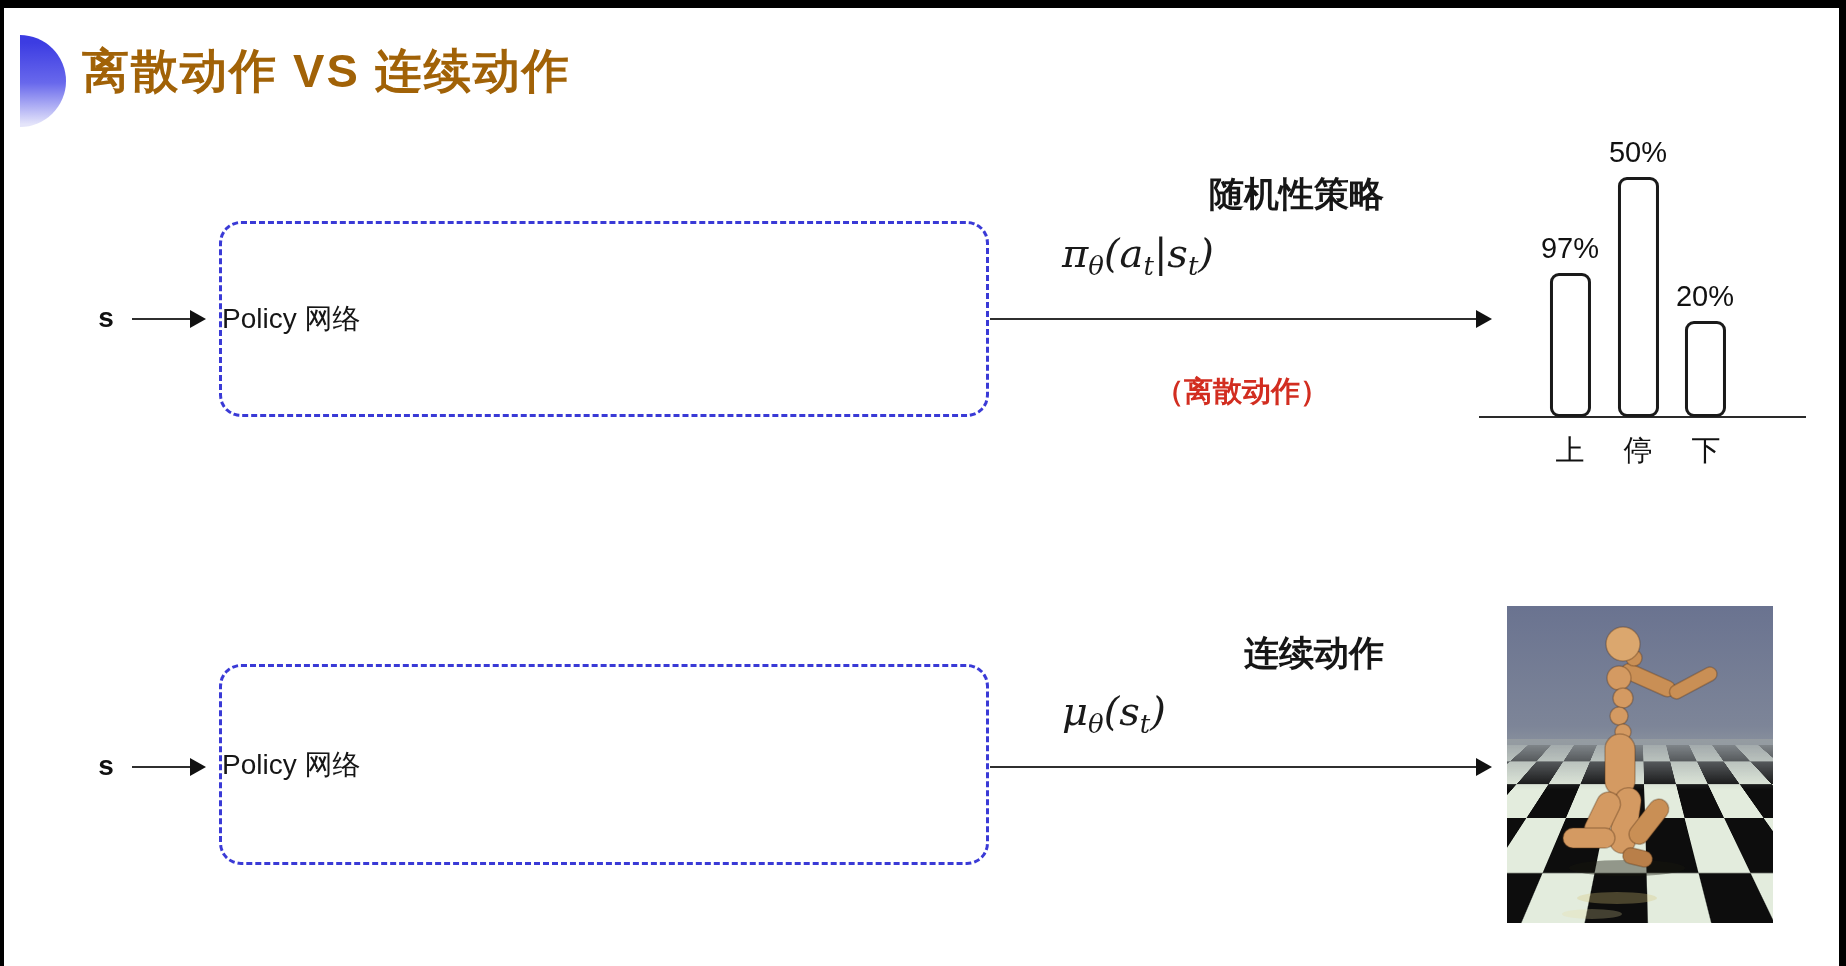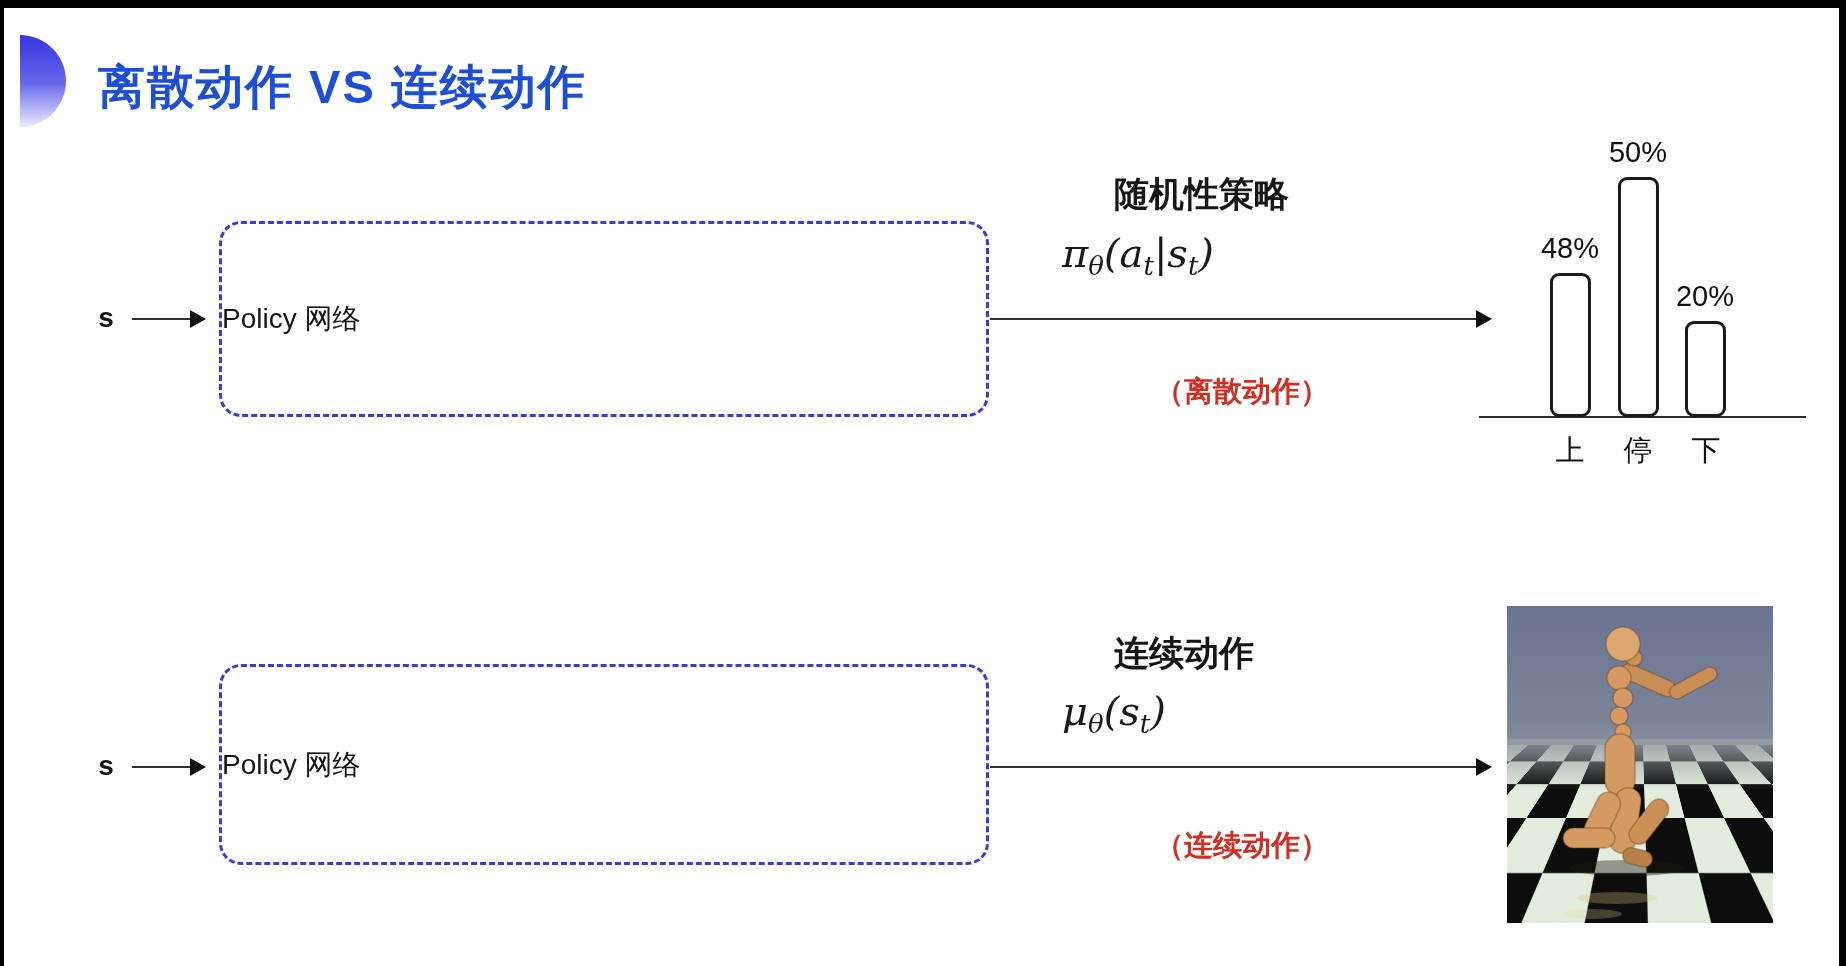--- a/index.html
+++ b/index.html
@@ -18,21 +18,21 @@
   
   .title-bullet{
     position:absolute;left:16px;top:27px;
     width:46px;height:92px;
     border-radius:0 46px 46px 0;
     background:linear-gradient(180deg,#3c3ce2 8%,#6868ec 52%,#e4e4fa 97%);
   }
   .page-title{
     position:absolute;left:78px;top:36px;
     font-size:47px;font-weight:600;letter-spacing:2px;
-    color:#1d4ed8;margin:16px;line-height:1.15;
+    color:#a16207;margin:0;line-height:1.15;
   }
   
   .s-label{
     position:absolute;width:40px;text-align:center;
     font-size:28px;font-weight:700;color:#111;
   }
   .s1{left:82px;top:294px;}
   .s2{left:82px;top:742px;}
   .arrow{position:absolute;height:2px;background:#2f2f2f;}
   .arrow::after{
@@ -48,21 +48,21 @@
   .policy-box{
     position:absolute;left:215px;width:770px;
     border:3px dashed #3a3ad6;border-radius:22px;
     display:flex;align-items:center;justify-content:flex-start;
     background:transparent;box-sizing:border-box;
   }
   .box1{top:213px;height:196px;}
   .box2{top:656px;height:201px;}
   .policy-box .box-label{font-size:28px;color:#161616;}
   .policy-title{
-    position:absolute;left:1110px;width:360px;text-align:left;
+    position:absolute;left:1020px;width:360px;text-align:right;
     font-size:35px;font-weight:600;color:#161616;
   }
   .pt1{top:163px;}
   .pt2{top:622px;}
   .formula{
     position:absolute;left:1058px;width:360px;text-align:left;
     font-family:"DejaVu Serif", serif;font-style:italic;
     font-size:40px;color:#1a1a1a;
   }
   .f1{top:222px;}
@@ -126,21 +126,21 @@
     <span class="box-label">Policy 网络</span>
   </div>
   <div class="arrow arrow-out1"></div>
   <div class="policy-title pt1">随机性策略</div>
   <div class="formula f1"><span>π</span><span class="sub">θ</span><span>(</span><span>a</span><span class="sub">t</span><span>|</span><span>s</span><span class="sub">t</span><span>)</span></div>
   <div class="action-note an1" style="color: rgb(210, 45, 32); font-family: Liberation Serif, serif;">（离散动作）</div>
 
   <div class="chart" id="chart">
     <div class="chart-baseline"></div>
   <div class="bar-col" style="left: 91px;">
-        <div class="bar-value">48%</div>
+        <div class="bar-value">97%</div>
         <div class="bar" style="height: 144px;"></div>
       </div>
       <div class="bar-cat" style="left: 91px;">上</div>
       <div class="bar-col" style="left: 159px; margin-top: 8px;">
         <div class="bar-value">50%</div>
         <div class="bar" style="height: 240px;"></div>
       </div>
       <div class="bar-cat" style="left: 159px;">停</div>
       <div class="bar-col" style="left: 226px;">
         <div class="bar-value">20%</div>
@@ -150,21 +150,20 @@
     </div>
 
   <span class="s-label s2">s</span>
   <div class="arrow arrow-in2"></div>
   <div class="policy-box box2">
     <span class="box-label">Policy 网络</span>
   </div>
   <div class="arrow arrow-out2"></div>
   <div class="policy-title pt2">连续动作</div>
   <div class="formula f2"><span>μ</span><span class="sub">θ</span><span>(</span><span>s</span><span class="sub">t</span><span>)</span></div>
-  <div class="action-note an2" style="color: rgb(210, 45, 32);">（连续动作）</div>
 
   <div class="robot">
     <div class="sky"></div>
     <div class="floor"></div>
     <div class="haze"></div>
     <svg width="266" height="317" viewBox="0 0 266 317">
 
       <ellipse cx="120" cy="262" rx="58" ry="8" fill="rgba(25,25,15,0.40)"></ellipse>
       <ellipse cx="110" cy="292" rx="40" ry="6" fill="rgba(215,195,120,0.30)"></ellipse>
       <ellipse cx="85" cy="308" rx="30" ry="5" fill="rgba(230,220,160,0.25)"></ellipse>

